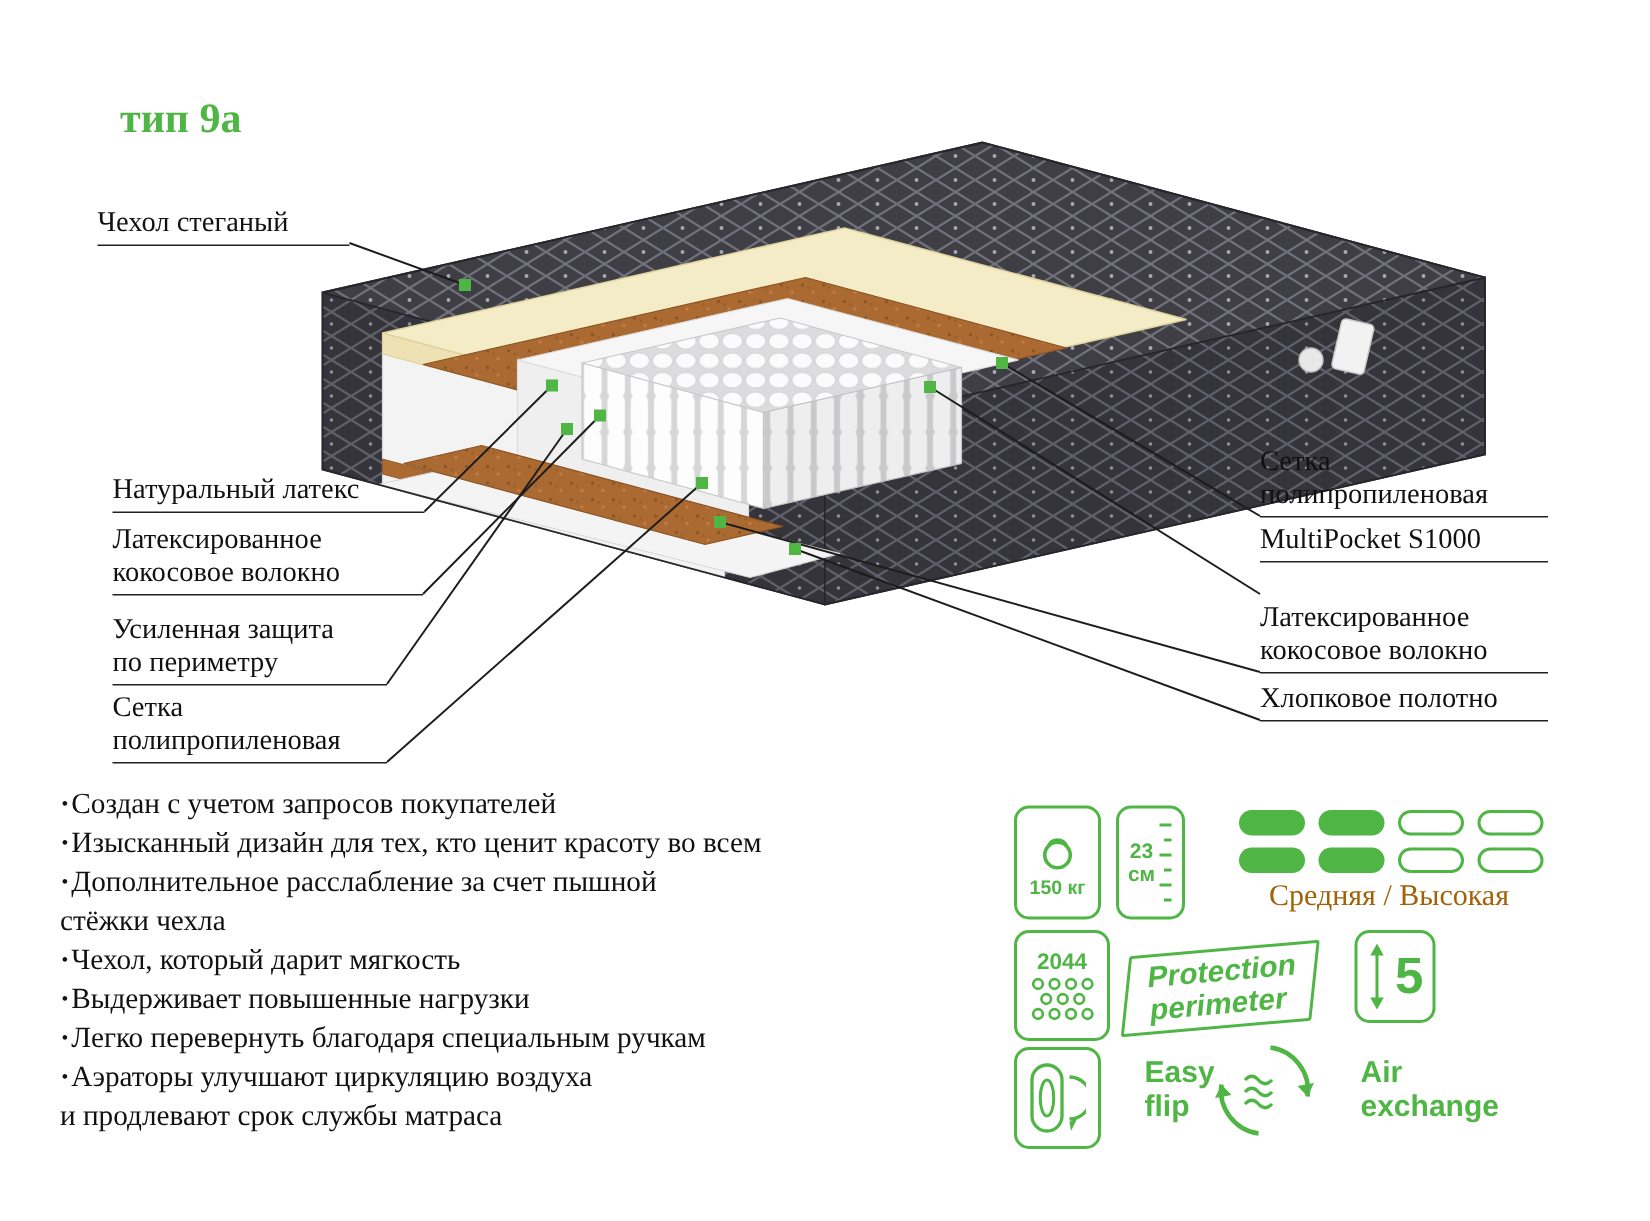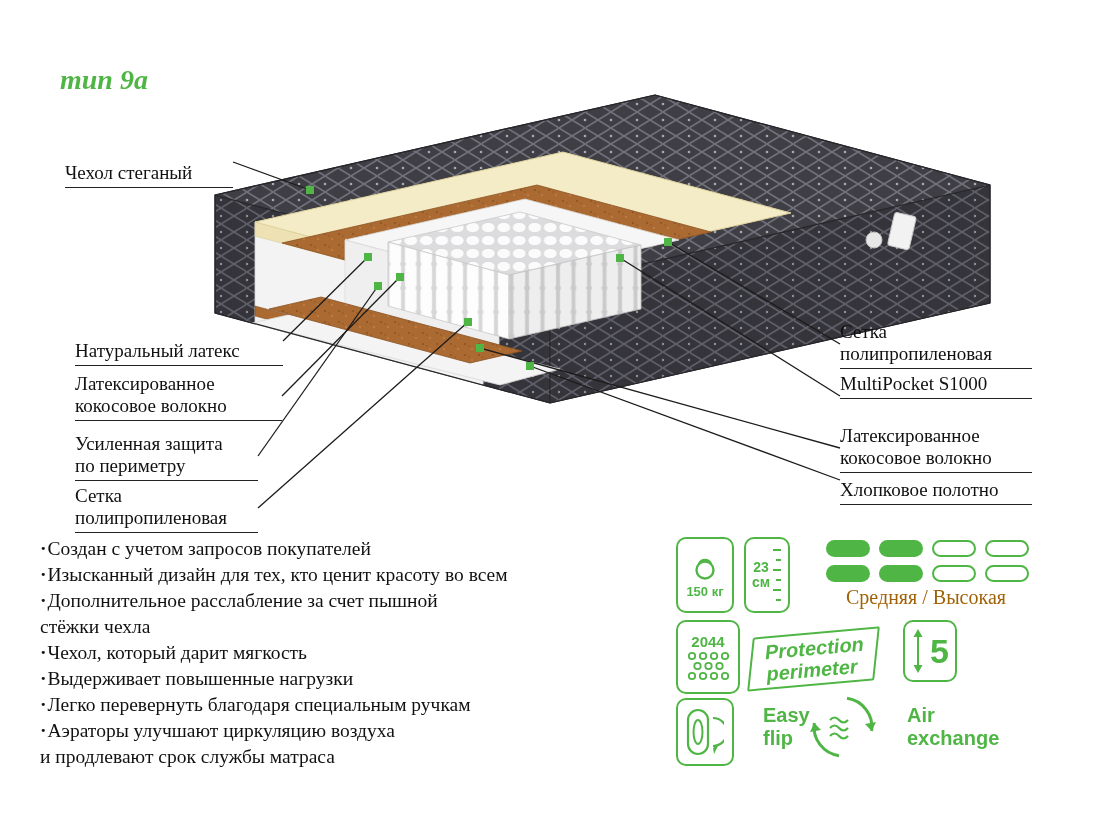--- a/index.html
+++ b/index.html
@@ -1,24 +1,24 @@
 <!DOCTYPE html>
 <html style="--green: #4FB645;"><head>
 <meta charset="utf-8">
 <style>
   :root{ --green:#4FB645; }
   html,body{margin:0;padding:0;background:#fff;}
   .page{position:relative;width:1100px;height:814px;background:#fff;overflow:hidden;
         font-family:"Liberation Serif",serif;color:#111;}
   .layer{position:absolute;left:0;top:0;width:1100px;height:814px;}
-  .title{position:absolute;left:60px;top:64px;font-size:28px;font-weight:bold;color:var(--green);font-style:italic;}
+  .title{position:absolute;left:80px;top:64px;font-size:28px;font-weight:bold;color:var(--green);}
   .callout{position:absolute;font-size:19px;line-height:22px;color:#111;
-           border-bottom:1.6px solid #222;padding-bottom:3px;margin-top:24px;}
+           border-bottom:1.6px solid #222;padding-bottom:3px;}
   .cl{display:block;white-space:nowrap;}
-  .features{position:absolute;left:40px;top:536px;width:650px;font-size:19.5px;line-height:26px;}
+  .features{position:absolute;left:40px;top:524px;width:650px;font-size:19.5px;line-height:26px;}
   .feature{white-space:pre-line;}
   .feature::before{content:"·";font-weight:bold;margin-right:1px;}
   .badge{position:absolute;border:2.5px solid var(--green);border-radius:10px;
          display:flex;flex-direction:column;align-items:center;justify-content:center;
          color:var(--green);font-family:"Liberation Sans",sans-serif;font-weight:bold;box-sizing:border-box;}
   .badge-label{font-size:13px;margin-top:3px;white-space:nowrap;}
   .height-inner{display:flex;flex-direction:row;align-items:center;gap:0;}
   .height-num{display:flex;flex-direction:column;align-items:center;line-height:15px;font-size:14px;}
   .cap-rows{position:absolute;left:826px;top:540px;}
   .cap-row{display:flex;gap:9px;margin-bottom:8px;}

